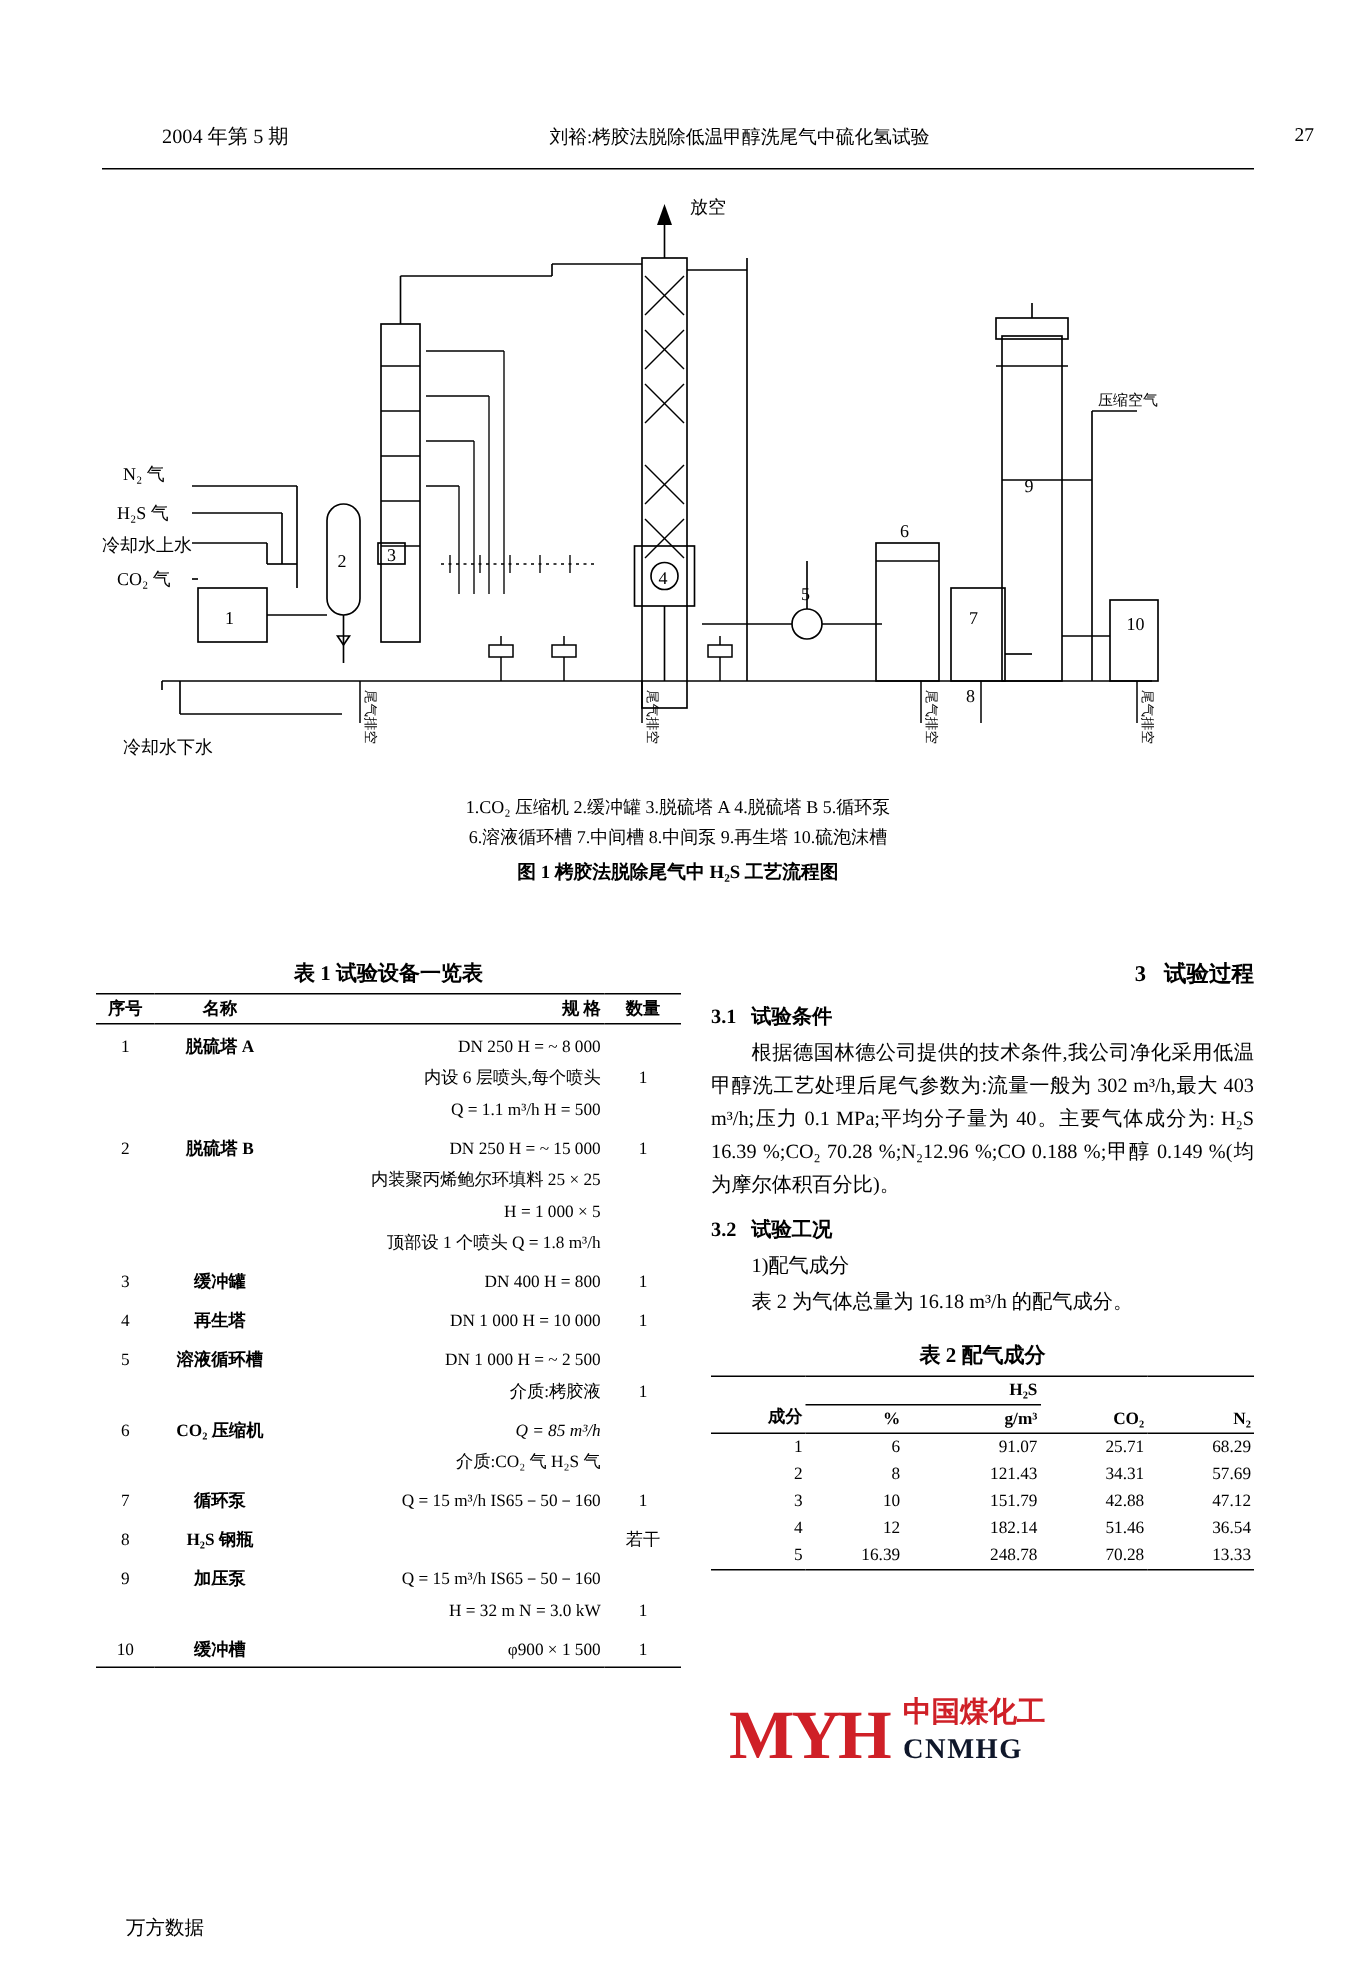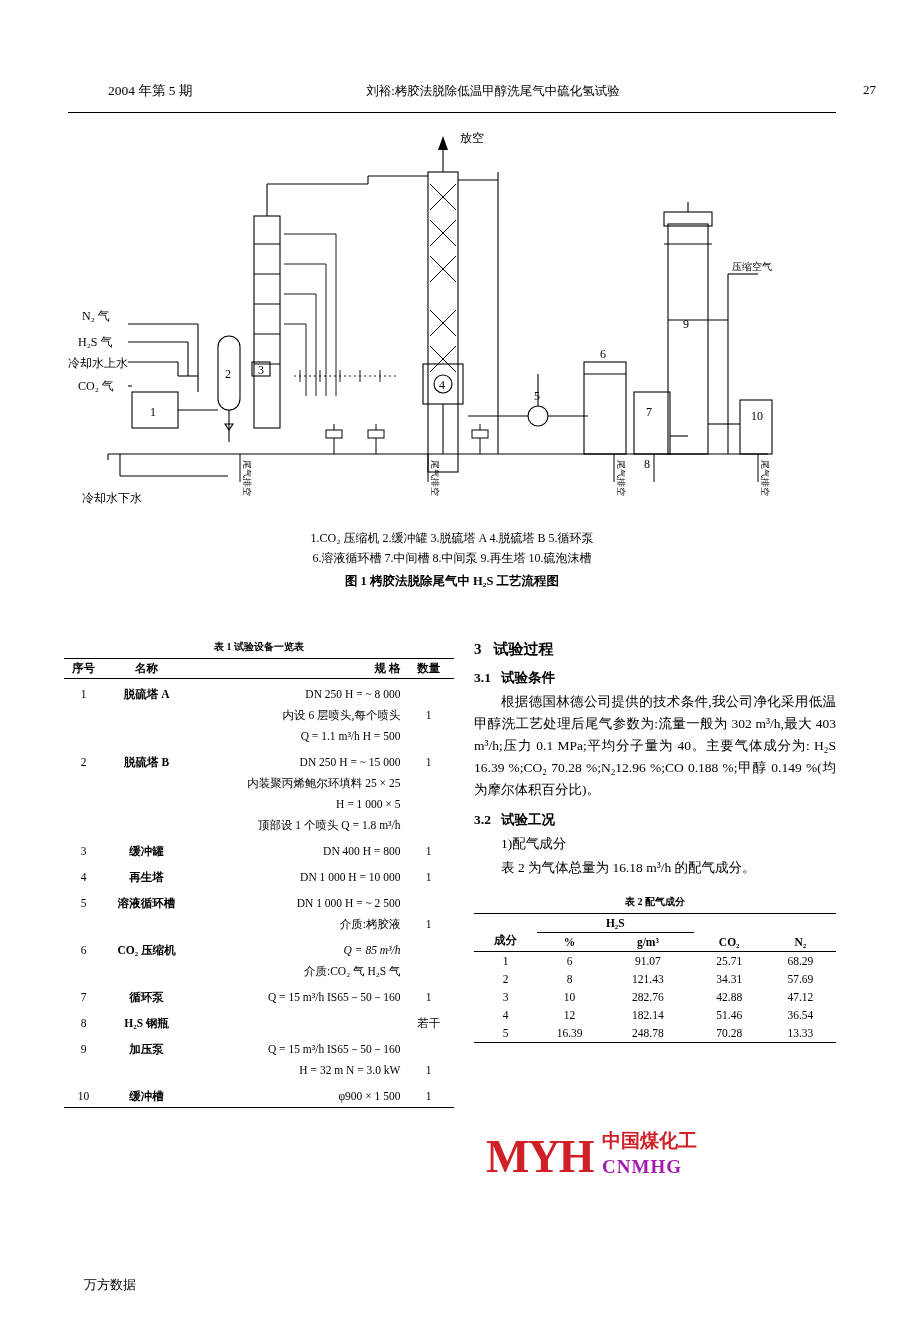--- a/index.html
+++ b/index.html
@@ -37,49 +37,49 @@
   }
   .fig-cap .legend{font-size:12px;}
   .fig-title{font-size:12.5px;font-weight:bold;margin-top:3px;}
 
   
   .col-left{position:absolute;left:64px;top:640px;width:390px;}
   .col-right{position:absolute;left:474px;top:640px;width:362px;}
 
   
   .tbl-title{
-    text-align:center;font-size:10px;font-weight:bold;margin-bottom:4px;
+    text-align:center;font-size:14px;font-weight:bold;margin-bottom:4px;
   }
   table.t{
     border-collapse:collapse;width:100%;font-size:11.5px;
   }
   table.t th,table.t td{
     padding:2px 3px;vertical-align:top;
   }
   .th-top{border-top:1.4px solid #000;}
   .th-bot{border-bottom:1px solid #000;}
   .tbl-bot{border-bottom:1.4px solid #000;}
-  .c{text-align:center;}
+  .c{text-align:right;}
   .it{font-style:italic;}
 
   
   #t1 td{font-size:11.5px;line-height:17px;}
   #t1 .seq{width:34px;text-align:center;}
   #t1 .name{width:84px;text-align:center;font-weight:bold;}
   #t1 .spec{width:210px;text-align:right;padding-left:8px;}
   #t1 .qty{width:46px;text-align:center;}
   #t1 tr.grp td{padding-top:7px;}
 
   
   #t2{font-size:11.5px;}
   #t2 td,#t2 th{padding:3px 2px;}
 
   
   h2.sec{
-    font-size:15px;font-weight:bold;margin:0 0 10px 0;
+    font-size:15px;font-weight:bold;margin:0 0 10px 0;text-align:right;
   }
   h2.sec .num{margin-right:12px;}
   h3.sub{
     font-size:13.5px;font-weight:bold;margin:10px 0 4px 0;
   }
   h3.sub .num{margin-right:10px;}
   p.body{
     font-size:13.5px;line-height:22px;margin:0 0 2px 0;text-align:justify;
     text-indent:2em;
   }
@@ -89,21 +89,21 @@
     position:absolute;left:486px;top:1130px;width:230px;height:56px;
   }
   .logo .mark{
     position:absolute;left:0;top:0;font-family:"Liberation Serif", serif;
     font-size:46px;font-weight:bold;color:#cf2027;letter-spacing:-2px;
   }
   .logo .cn{
     position:absolute;left:116px;top:-2px;font-size:19px;font-weight:bold;color:#cf2027;
   }
   .logo .en{
-    position:absolute;left:116px;top:26px;font-size:19px;font-weight:bold;color:#a21caf;letter-spacing:1px;
+    position:absolute;left:116px;top:26px;font-size:19px;font-weight:bold;color:#0f172a;letter-spacing:1px;
   }
   .footer{
     position:absolute;left:84px;top:1276px;font-size:13px;color:#000;
   }
 </style>
 </head>
 <body>
 
 <div class="page">
 
@@ -462,21 +462,21 @@
         <tr>
           <td class="c">2</td>
           <td class="c">8</td>
           <td class="c">121.43</td>
           <td class="c">34.31</td>
           <td class="c">57.69</td>
         </tr>
         <tr>
           <td class="c">3</td>
           <td class="c">10</td>
-          <td class="c">282.76</td>
+          <td class="c">151.79</td>
           <td class="c">42.88</td>
           <td class="c">47.12</td>
         </tr>
         <tr>
           <td class="c">4</td>
           <td class="c">12</td>
           <td class="c">182.14</td>
           <td class="c">51.46</td>
           <td class="c">36.54</td>
         </tr>

